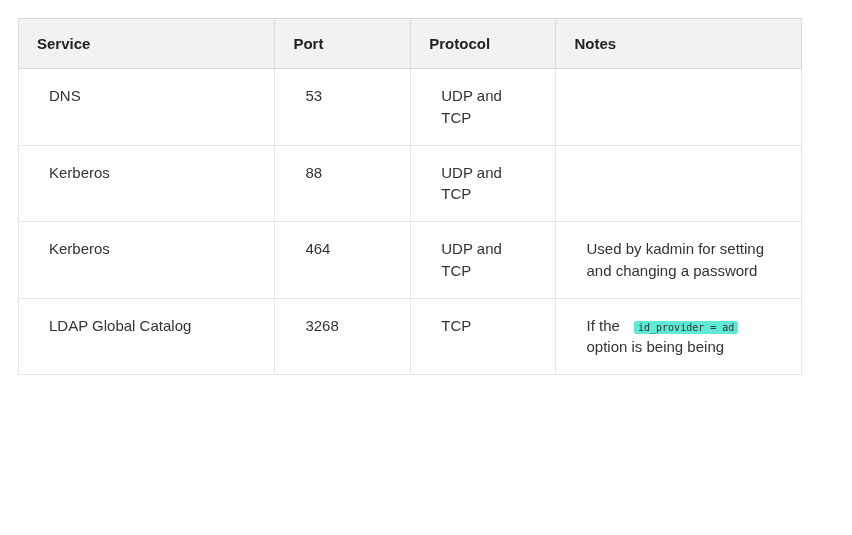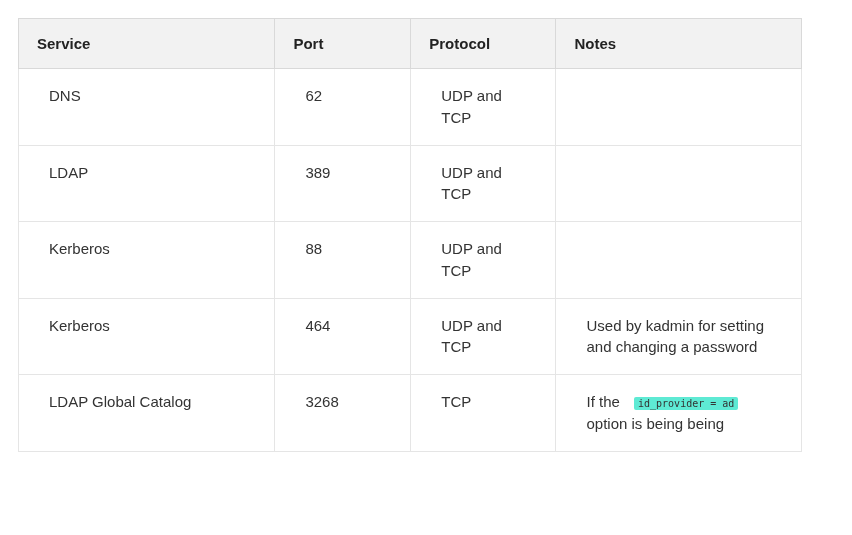--- a/index.html
+++ b/index.html
@@ -63,27 +63,21 @@
     <tr>
       <th>Service</th>
       <th>Port</th>
       <th>Protocol</th>
       <th>Notes</th>
     </tr>
   </thead>
   <tbody>
     <tr>
       <td>DNS</td>
-      <td>62</td>
-      <td>UDP and TCP</td>
-      <td></td>
-    </tr>
-    <tr>
-      <td>LDAP</td>
-      <td>389</td>
+      <td>53</td>
       <td>UDP and TCP</td>
       <td></td>
     </tr>
     <tr>
       <td>Kerberos</td>
       <td>88</td>
       <td>UDP and TCP</td>
       <td></td>
     </tr>
     <tr>

